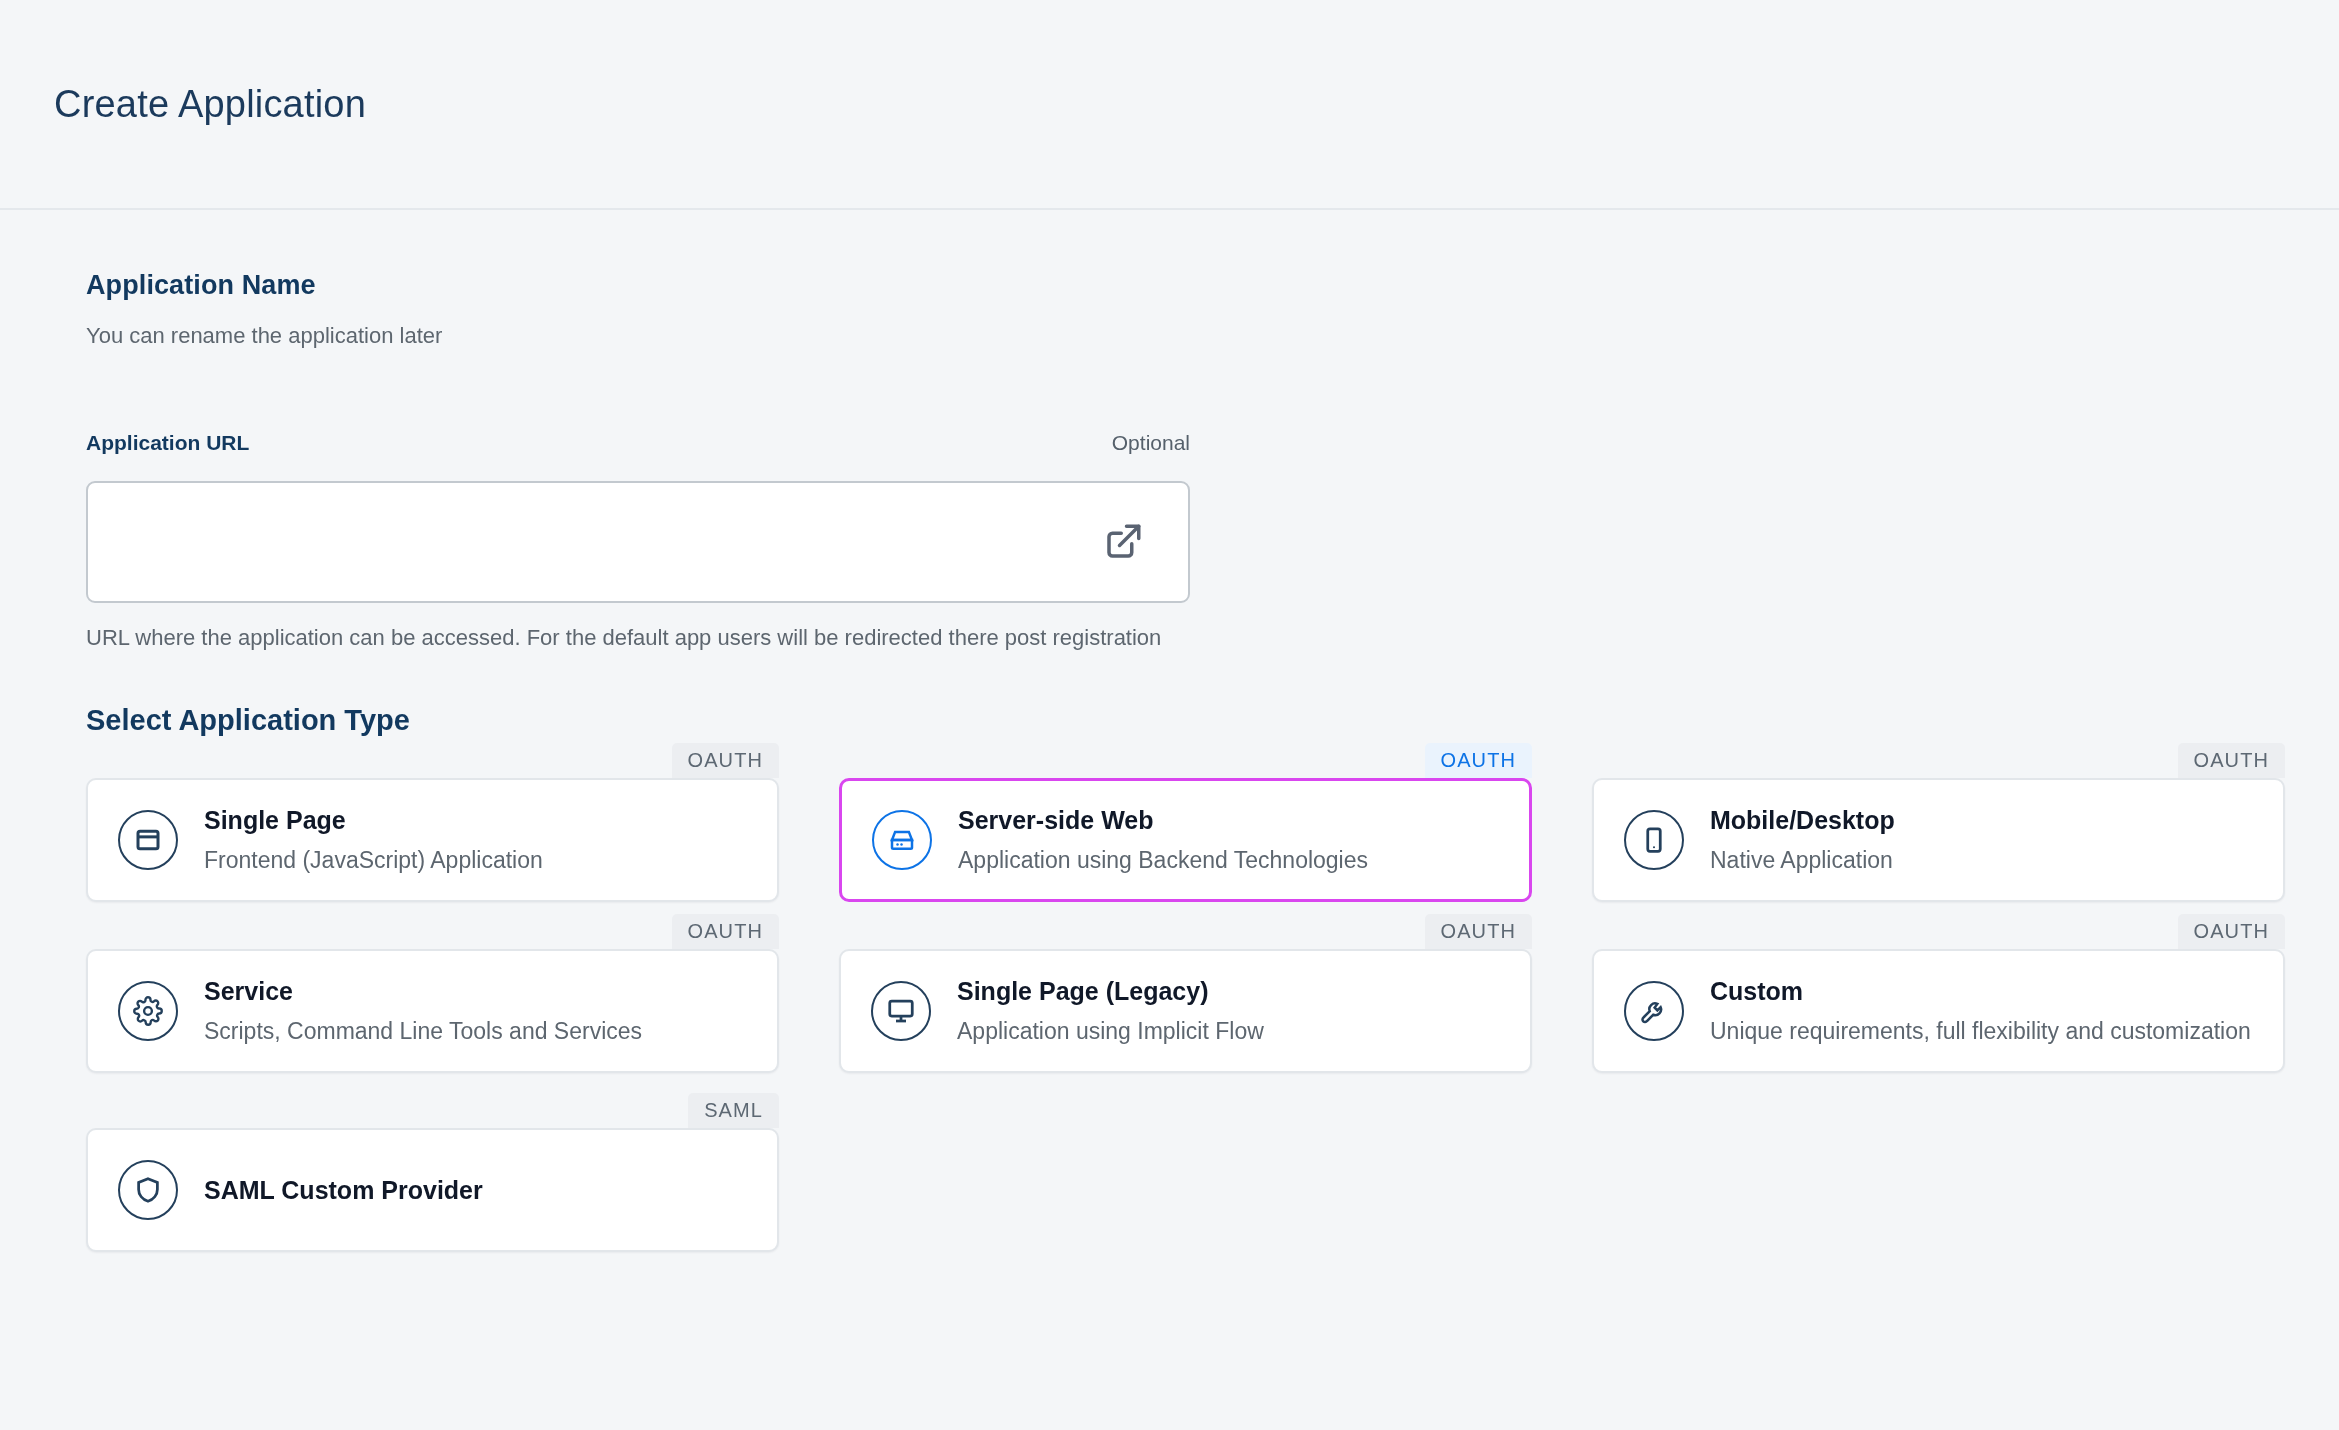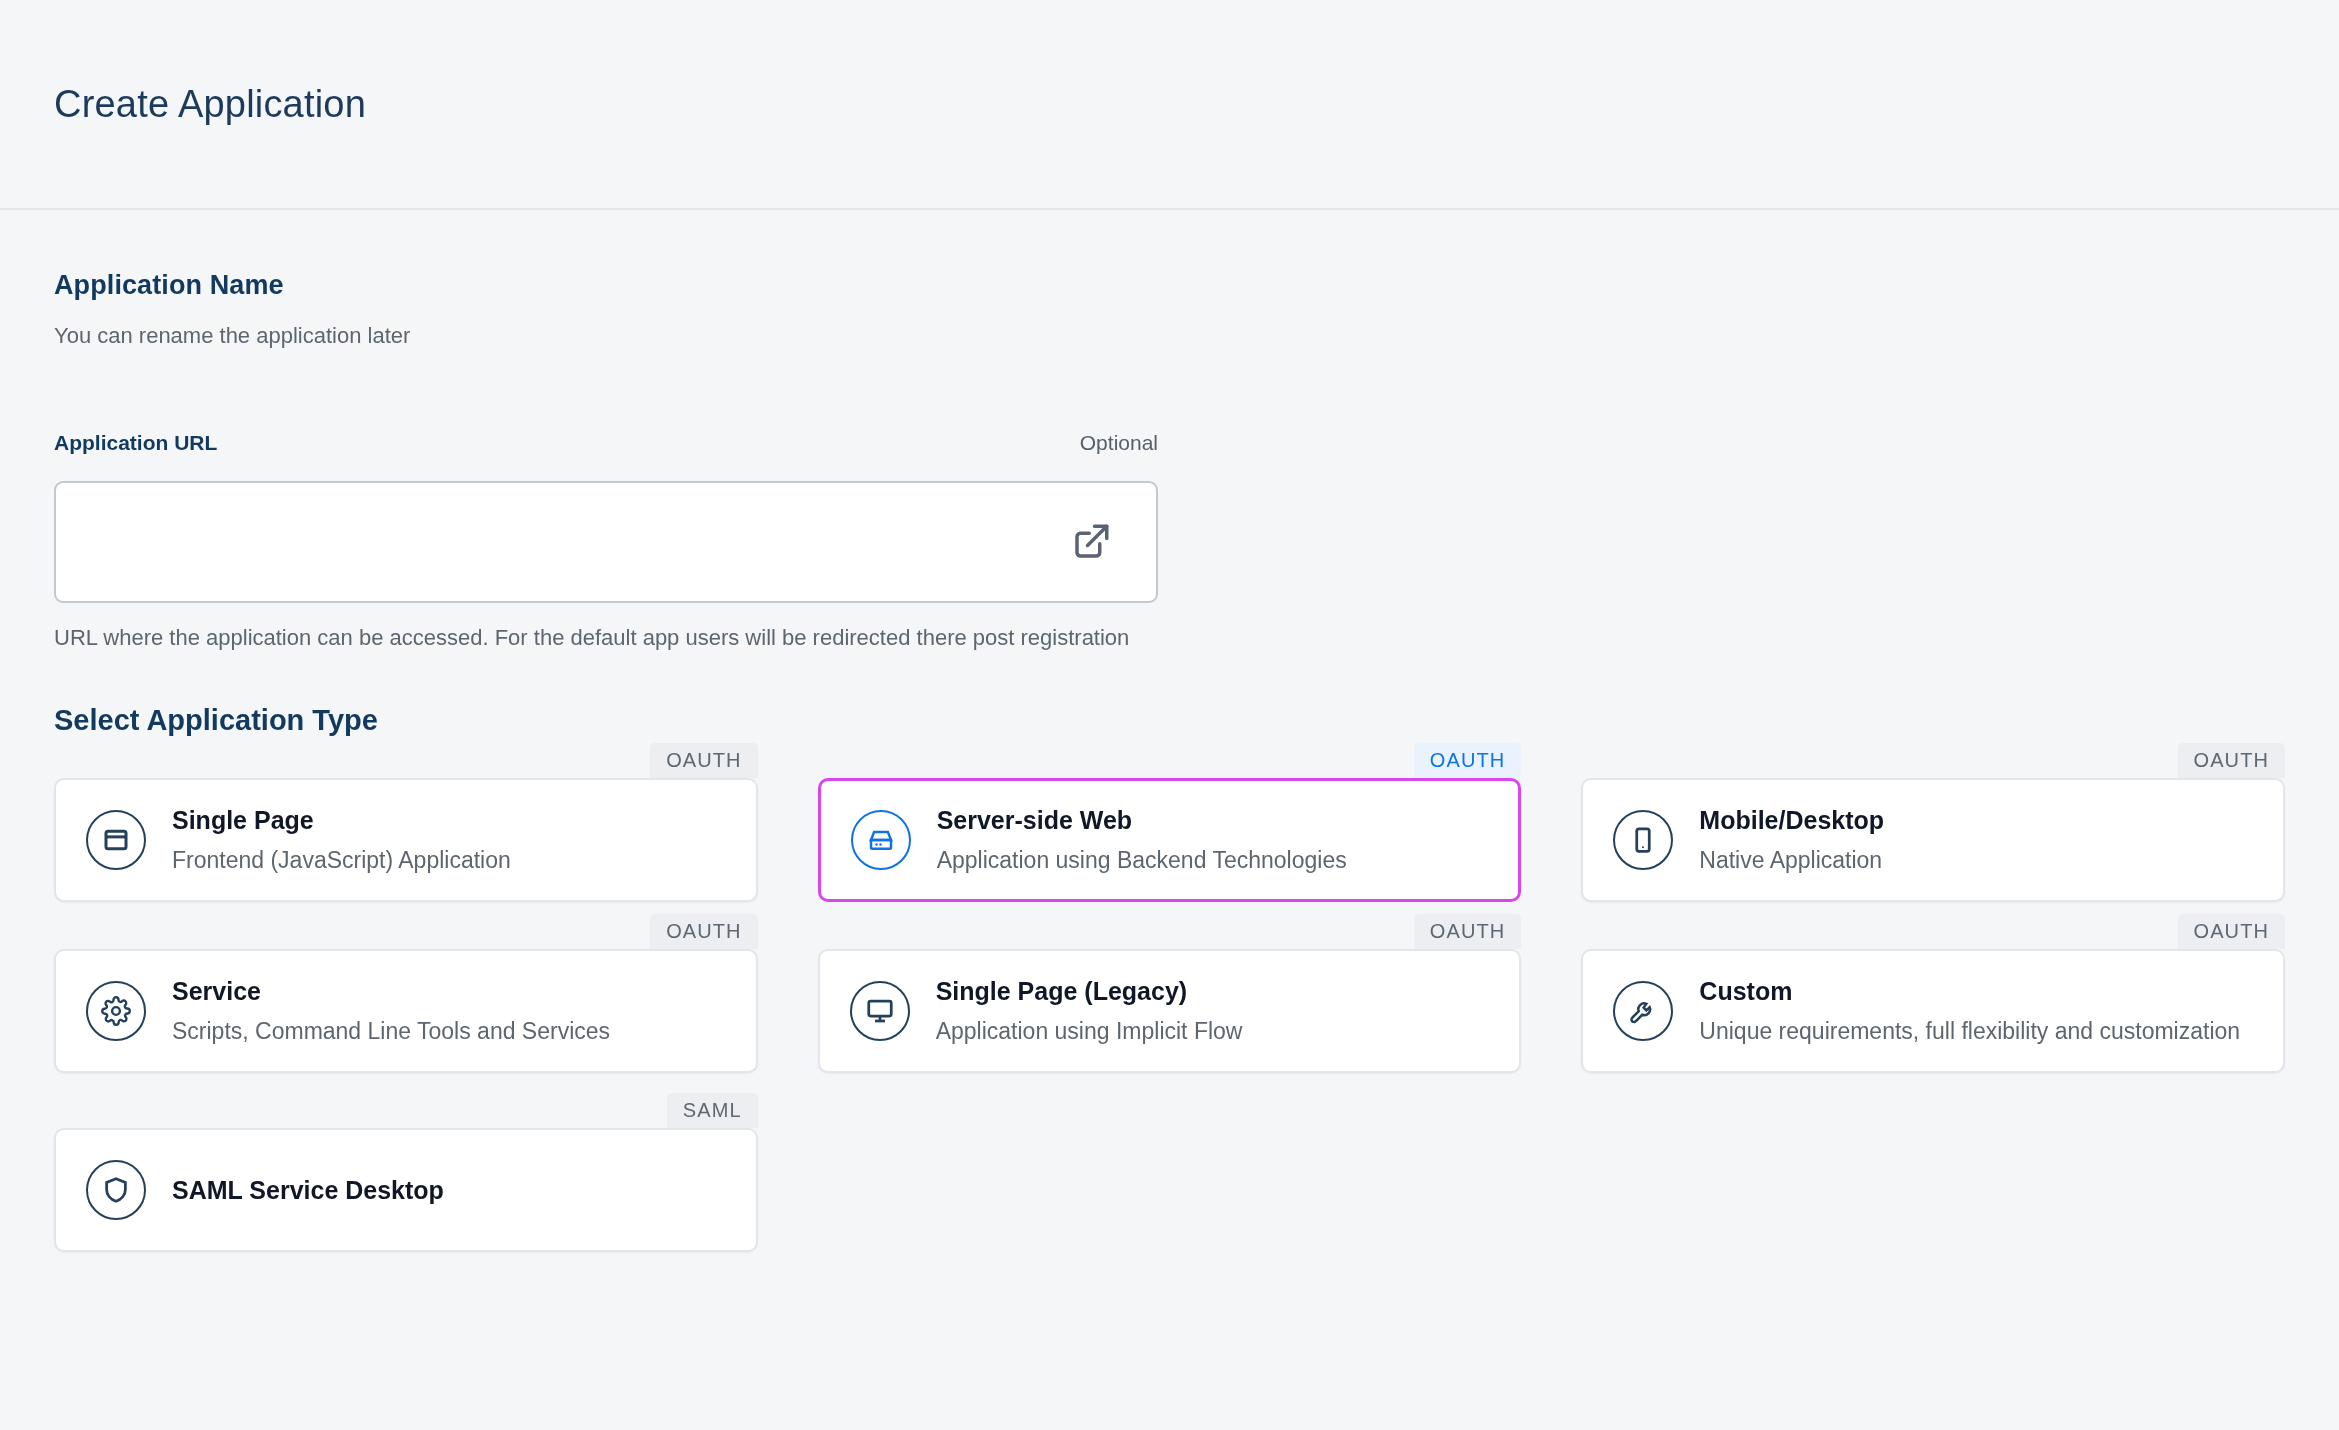--- a/index.html
+++ b/index.html
@@ -28,21 +28,21 @@
   }
   .page-title {
     font-size: 38px;
     font-weight: 400;
     color: #1b3a5c;
     letter-spacing: .2px;
   }
 
   
   .page-body {
-    padding: 60px 54px 0 54px;
+    padding: 60px 54px 0 86px;
   }
 
   .section-label {
     font-size: 27px;
     font-weight: bold;
     color: #12395f;
     letter-spacing: .1px;
   }
 
   .field-block { margin-bottom: 52px; }
@@ -319,19 +319,19 @@
   <div class="type-grid saml-row" id="saml-grid">
       <div class="type-cell">
         <div class="proto-badge">SAML</div>
         <div class="type-card">
           <div class="type-icon">
             <svg width="30" height="30" viewBox="0 0 24 24" fill="none" stroke="currentColor" stroke-width="2.2">
               <path d="M12 3l7.5 3v5.5c0 4.4-3 8.2-7.5 9.5-4.5-1.3-7.5-5.1-7.5-9.5V6z"></path>
             </svg>
           </div>
           <div class="type-text">
-            <div class="type-name">SAML Service Desktop</div>
+            <div class="type-name">SAML Custom Provider</div>
           </div>
         </div>
       </div>
     </div>
 
 </div>
 
 </body></html>

